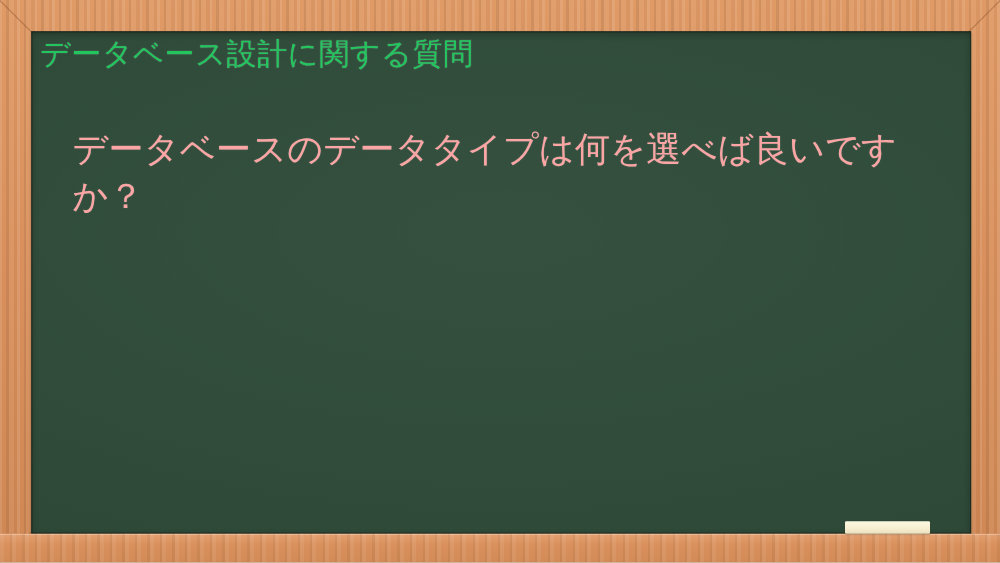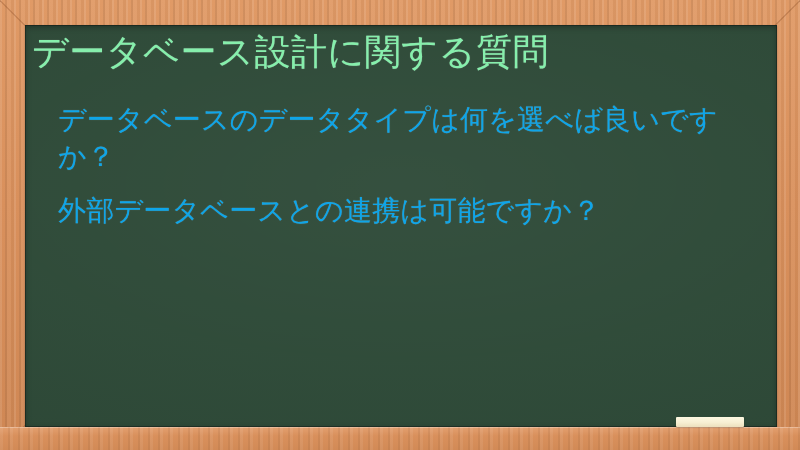--- a/index.html
+++ b/index.html
@@ -116,41 +116,41 @@
     position: absolute;
     inset: 0;
     padding: 0;
   }
 
   .board-title {
     position: absolute;
     left: 7px;
     top: 4px;
     right: 10px;
-    font-size: 36px;
+    font-size: 24px;
     line-height: 1.28;
-    color: #86efac;
+    color: #22c55e;
     white-space: nowrap;
     letter-spacing: 0.5px;
     text-shadow: 0 0 1px rgba(255,255,255,0.35);
   }
 
   .question-list {
     position: absolute;
     left: 33px;
     top: 76px;
     right: 26px;
     margin: 0;
     padding: 0;
     list-style: none;
   }
   .question-item {
     font-size: 28px;
     line-height: 1.33;
-    color: #0ea5e9;
+    color: #fca5a5;
     margin: 0 0 17px 0;
     letter-spacing: 0.2px;
     text-shadow: 0 0 1px rgba(255,255,255,0.28);
   }
   .question-item:last-child { margin-bottom: 0; }
 
   
   .chalk {
     position: absolute;
     left: 676px;
@@ -174,21 +174,20 @@
   <div class="miter br"></div>
 
   <div class="board">
     <div class="board-texture"></div>
 
     <div class="board-content">
       <div class="board-title">データベース設計に関する質問</div>
 
       <ul class="question-list">
         <li class="question-item">データベースのデータタイプは何を選べば良いですか？</li>
-        <li class="question-item">外部データベースとの連携は可能ですか？</li>
       </ul>
     </div>
   </div>
 
   <div class="ledge">
     <div class="ledge-grain"></div>
   </div>
 
   <div class="chalk"></div>
 

